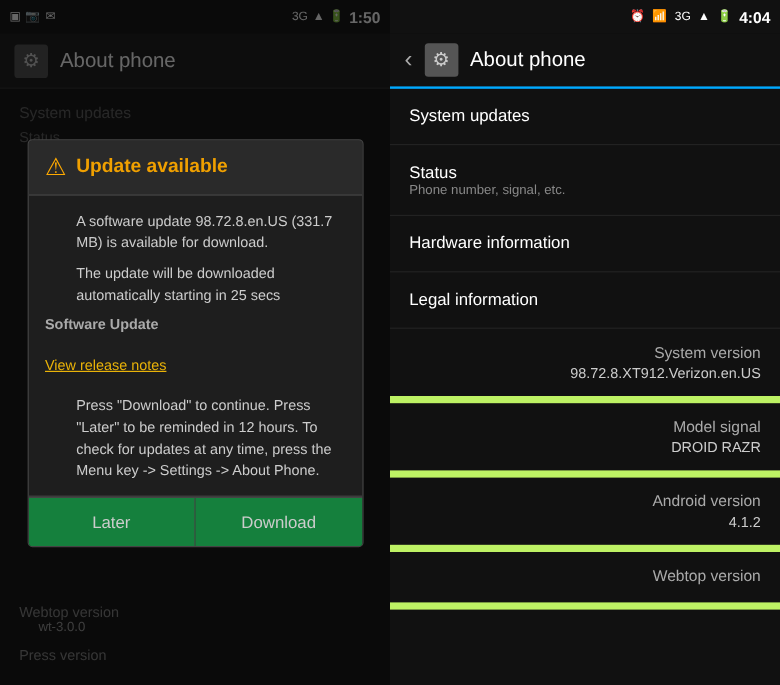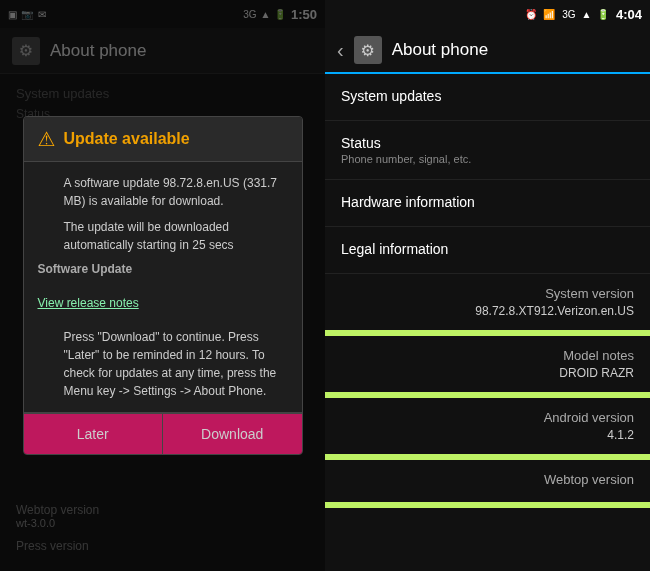--- a/index.html
+++ b/index.html
@@ -148,21 +148,21 @@
     }
 
     .dialog-label {
       color: #aaa;
       font-size: 12px;
       font-weight: bold;
       margin-bottom: 20px;
     }
 
     .view-release-link {
-      color: #86efac;
+      color: #eab308;
       font-size: 12px;
       text-decoration: underline;
       display: block;
       margin-bottom: 18px;
       cursor: pointer;
     }
 
     .dialog-footer-text {
       color: #ccc;
       font-size: 11px;
@@ -175,21 +175,21 @@
       border-top: 1px solid #444;
     }
 
     .dialog-btn {
       flex: 1;
       padding: 12px;
       text-align: center;
       color: #ccc;
       font-size: 14px;
       cursor: pointer;
-      background: #be185d;
+      background: #15803d;
     }
 
     .dialog-btn:first-child {
       border-right: 1px solid #444;
     }
 
     
     .bottom-info {
       position: absolute;
       bottom: 0;
@@ -204,20 +204,21 @@
     }
 
     .bottom-info-label {
       color: #888;
       font-size: 12px;
     }
 
     .bottom-info-value {
       color: #999;
       font-size: 11px;
+      margin-left: 16px;
     }
 
     
     .right-panel {
       width: 325px;
       height: 571px;
       background: #111;
       overflow: hidden;
     }
 
@@ -402,21 +403,21 @@
     </div>
     <div class="menu-item">
       <div class="menu-item-title">Legal information</div>
     </div>
 
     <div class="info-row">
       <div class="info-row-label">System version</div>
       <div class="info-row-value">98.72.8.XT912.Verizon.en.US</div>
     </div>
     <div class="info-row">
-      <div class="info-row-label">Model notes</div>
+      <div class="info-row-label">Model signal</div>
       <div class="info-row-value">DROID RAZR</div>
     </div>
     <div class="info-row">
       <div class="info-row-label">Android version</div>
       <div class="info-row-value">4.1.2</div>
     </div>
     <div class="info-row">
       <div class="info-row-label">Webtop version</div>
       <div class="info-row-value"></div>
     </div>

